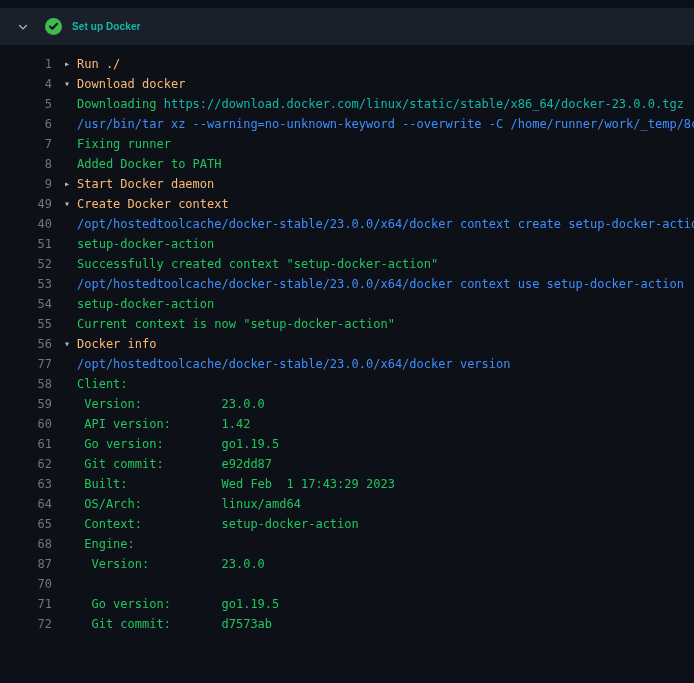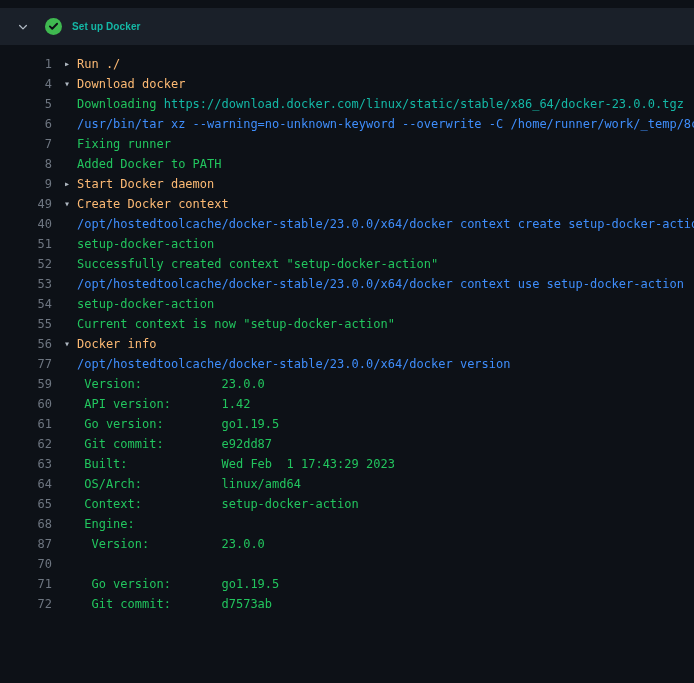--- a/index.html
+++ b/index.html
@@ -112,20 +112,21 @@
       <div class="log-line"><span class="line-num">9</span><span class="marker">▸</span><span class="line-text"><span class="seg-group">Start Docker daemon</span></span></div>
       <div class="log-line"><span class="line-num">49</span><span class="marker">▾</span><span class="line-text"><span class="seg-group">Create Docker context</span></span></div>
       <div class="log-line"><span class="line-num">40</span><span class="marker"></span><span class="line-text"><span class="seg-command">/opt/hostedtoolcache/docker-stable/23.0.0/x64/docker context create setup-docker-action</span></span></div>
       <div class="log-line"><span class="line-num">51</span><span class="marker"></span><span class="line-text"><span class="seg-plain">setup-docker-action</span></span></div>
       <div class="log-line"><span class="line-num">52</span><span class="marker"></span><span class="line-text"><span class="seg-plain">Successfully created context "setup-docker-action"</span></span></div>
       <div class="log-line"><span class="line-num">53</span><span class="marker"></span><span class="line-text"><span class="seg-command">/opt/hostedtoolcache/docker-stable/23.0.0/x64/docker context use setup-docker-action</span></span></div>
       <div class="log-line"><span class="line-num">54</span><span class="marker"></span><span class="line-text"><span class="seg-plain">setup-docker-action</span></span></div>
       <div class="log-line"><span class="line-num">55</span><span class="marker"></span><span class="line-text"><span class="seg-plain">Current context is now "setup-docker-action"</span></span></div>
       <div class="log-line"><span class="line-num">56</span><span class="marker">▾</span><span class="line-text"><span class="seg-group">Docker info</span></span></div>
       <div class="log-line"><span class="line-num">77</span><span class="marker"></span><span class="line-text"><span class="seg-command">/opt/hostedtoolcache/docker-stable/23.0.0/x64/docker version</span></span></div>
+      <div class="log-line"><span class="line-num">58</span><span class="marker"></span><span class="line-text"><span class="seg-plain">Client:</span></span></div>
       <div class="log-line"><span class="line-num">59</span><span class="marker"></span><span class="line-text"><span class="seg-plain"> Version:           23.0.0</span></span></div>
       <div class="log-line"><span class="line-num">60</span><span class="marker"></span><span class="line-text"><span class="seg-plain"> API version:       1.42</span></span></div>
       <div class="log-line"><span class="line-num">61</span><span class="marker"></span><span class="line-text"><span class="seg-plain"> Go version:        go1.19.5</span></span></div>
       <div class="log-line"><span class="line-num">62</span><span class="marker"></span><span class="line-text"><span class="seg-plain"> Git commit:        e92dd87</span></span></div>
       <div class="log-line"><span class="line-num">63</span><span class="marker"></span><span class="line-text"><span class="seg-plain"> Built:             Wed Feb  1 17:43:29 2023</span></span></div>
       <div class="log-line"><span class="line-num">64</span><span class="marker"></span><span class="line-text"><span class="seg-plain"> OS/Arch:           linux/amd64</span></span></div>
       <div class="log-line"><span class="line-num">65</span><span class="marker"></span><span class="line-text"><span class="seg-plain"> Context:           setup-docker-action</span></span></div>
       <div class="log-line"><span class="line-num">68</span><span class="marker"></span><span class="line-text"><span class="seg-plain"> Engine:</span></span></div>
       <div class="log-line"><span class="line-num">87</span><span class="marker"></span><span class="line-text"><span class="seg-plain">  Version:          23.0.0</span></span></div>
       <div class="log-line"><span class="line-num">70</span><span class="marker"></span></div>

